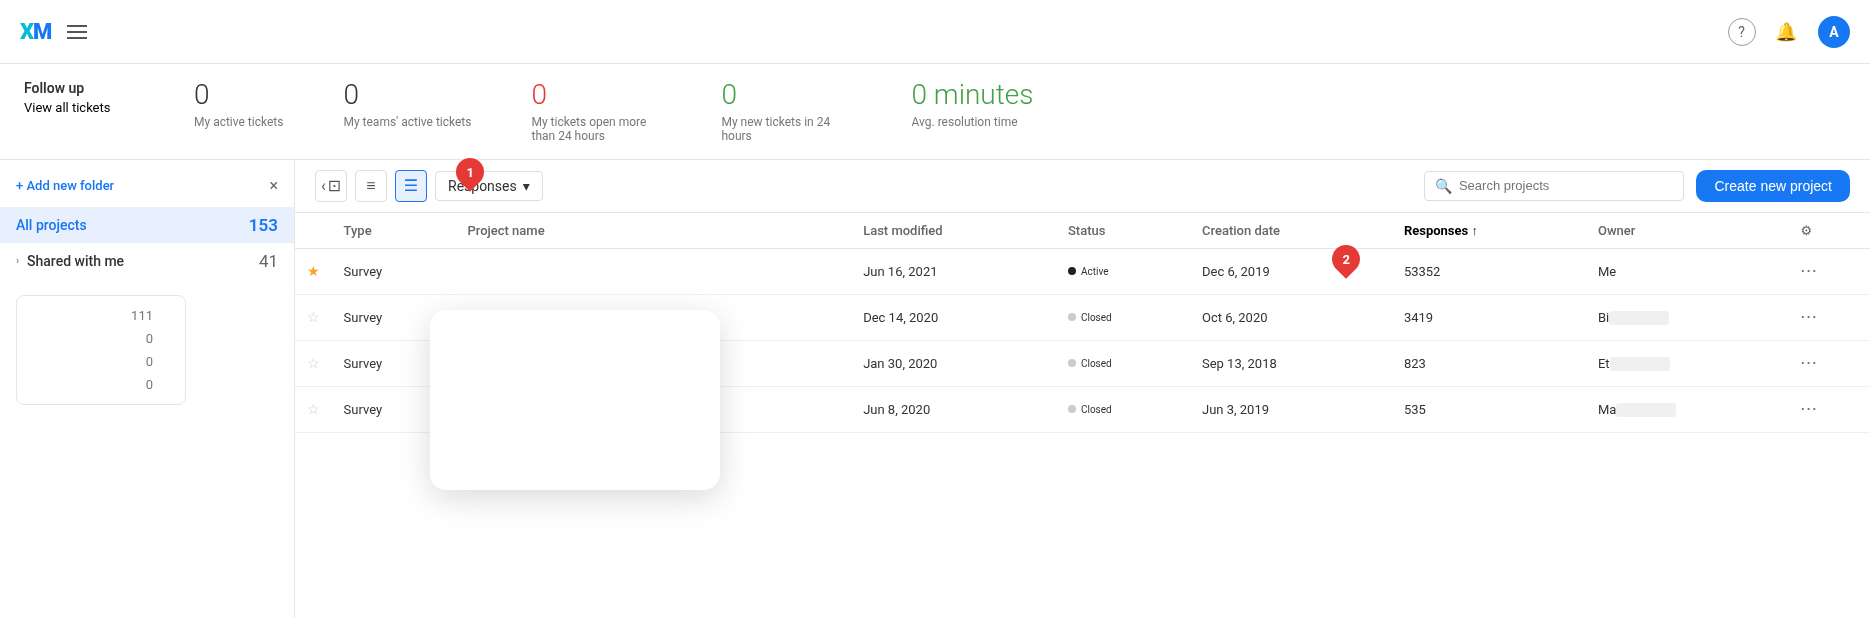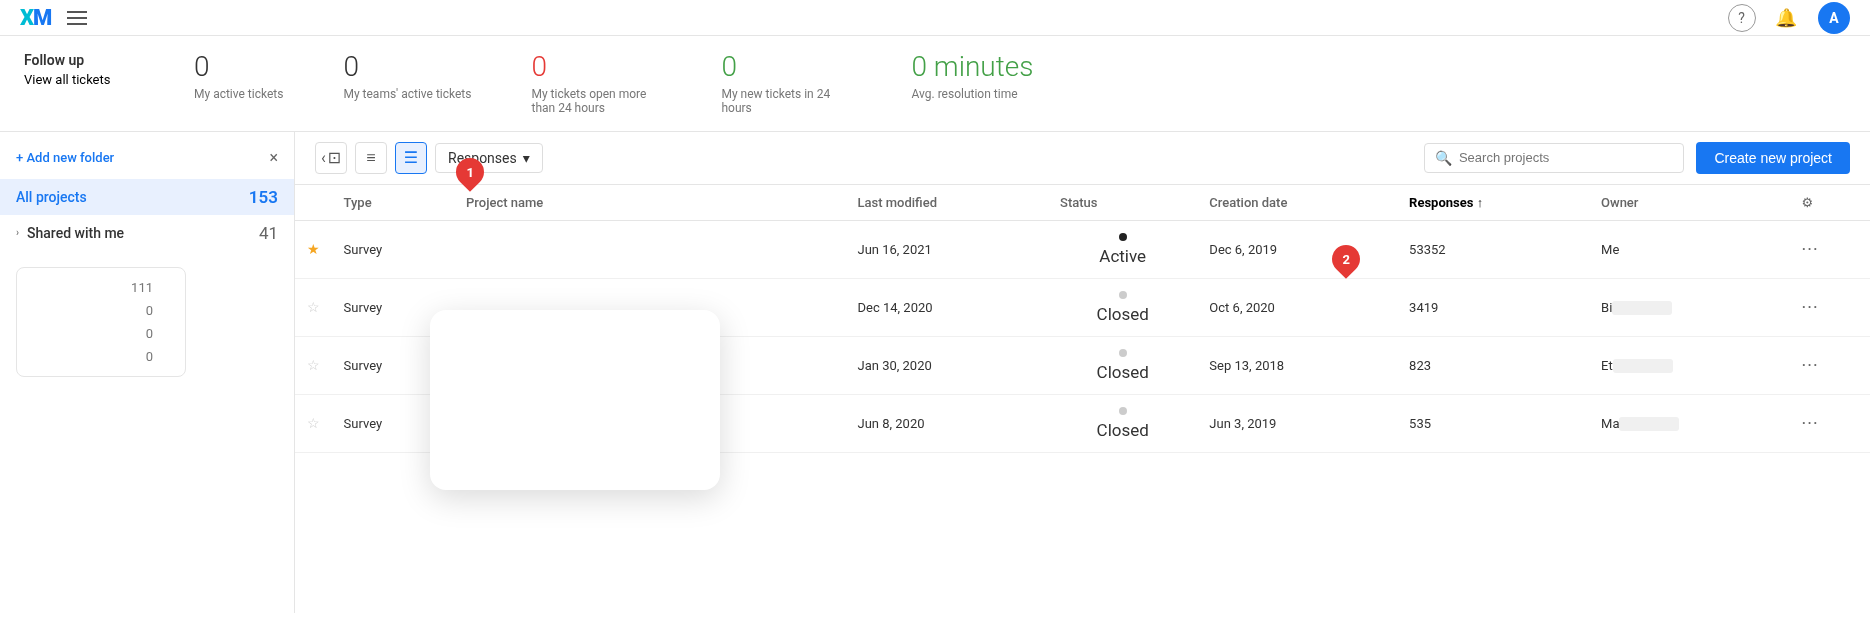--- a/index.html
+++ b/index.html
@@ -4,21 +4,21 @@
   <style>
     * { box-sizing: border-box; margin: 0; padding: 0; }
     body { font-family: -apple-system, BlinkMacSystemFont, 'Segoe UI', Roboto, sans-serif; background: #fff; color: #333; font-size: 14px; overflow: hidden; }
 
     
     .top-nav {
       display: flex;
       align-items: center;
       justify-content: space-between;
       padding: 0 20px;
-      height: 36px;
+      height: 64px;
       border-bottom: 1px solid #e5e5e5;
       background: #fff;
     }
     .top-nav-left { display: flex; align-items: center; gap: 16px; }
     .xm-logo { font-size: 22px; font-weight: 900; color: #1877f2; letter-spacing: -1px; }
     .xm-logo span { color: #00bcd4; }
     .hamburger-icon { cursor: pointer; display: flex; flex-direction: column; gap: 4px; }
     .hamburger-icon span { display: block; width: 20px; height: 2px; background: #555; }
     .top-nav-right { display: flex; align-items: center; gap: 20px; }
     .nav-icon { width: 28px; height: 28px; border-radius: 50%; border: 1.5px solid #999; display: flex; align-items: center; justify-content: center; cursor: pointer; color: #666; font-size: 14px; }
@@ -134,21 +134,21 @@
       border: none;
       outline: none;
       font-size: 13px;
       color: #999;
       width: 100%;
     }
     .create-btn {
       background: #1877f2;
       color: #fff;
       border: none;
-      border-radius: 4px;
+      border-radius: 10px;
       padding: 8px 18px;
       font-size: 14px;
       font-weight: 500;
       cursor: pointer;
       white-space: nowrap;
     }
 
     
     .projects-table { width: 100%; border-collapse: collapse; }
     .projects-table thead tr { border-bottom: 1px solid #e5e5e5; }
@@ -165,22 +165,21 @@
       font-size: 13px;
       color: #333;
       border-bottom: 1px solid #f0f0f0;
     }
     .star-icon { color: #f5a623; font-size: 14px; cursor: pointer; }
     .star-icon.empty { color: #ccc; }
     .status-badge {
       display: flex;
       align-items: center;
       gap: 5px;
-      font-size: 17px;
-      flex-direction: column;
+      font-size: 10px;
     }
     .status-dot {
       width: 8px; height: 8px;
       border-radius: 50%;
       flex-shrink: 0;
     }
     .status-dot.active { background: #222; }
     .status-dot.closed { background: #ccc; }
     .more-btn { color: #666; cursor: pointer; font-size: 18px; letter-spacing: 1px; }
 

